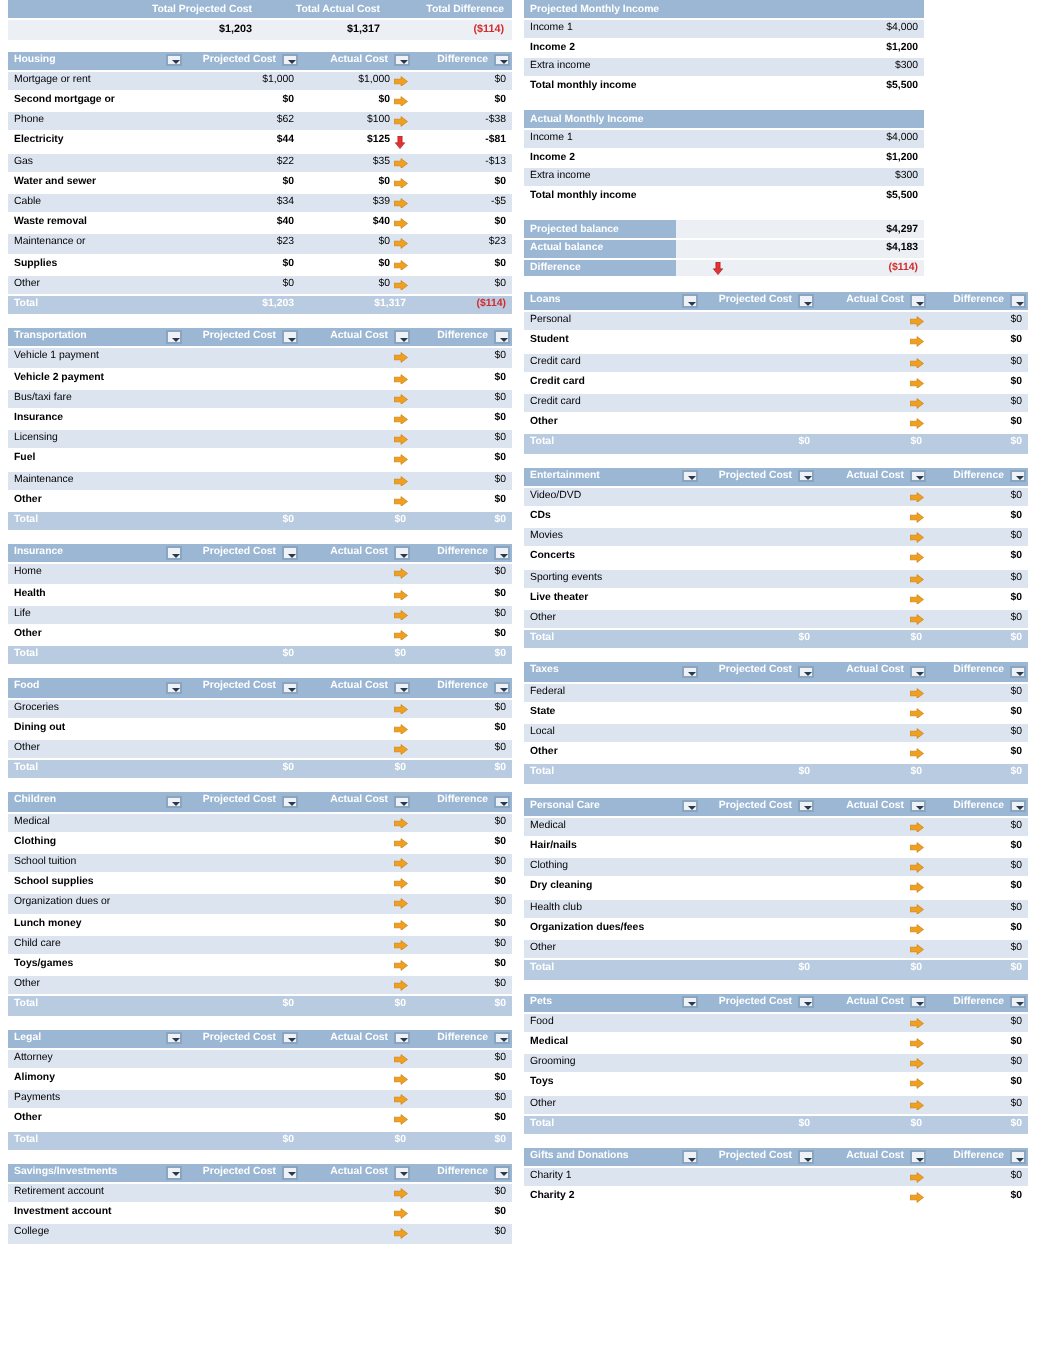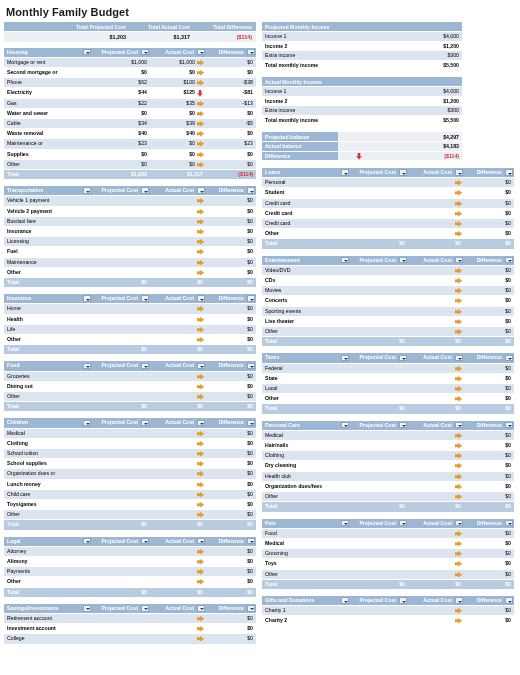--- a/index.html
+++ b/index.html
@@ -99,21 +99,20 @@
   table.balance td.lbl { background: #9bb7d4; color: #fff; font-weight: bold; }
   table.balance td.val { background: #eceff4; text-align: right; font-weight: bold; }
   table.balance td.mid { background: #eceff4; position: relative; }
   .darrow { position: absolute; left: 50%; top: 1.5px; transform: translateX(-50%); }
 </style>
 </head>
 <body>
 
 <div class="page">
 
-  <div class="title">Monthly Family Budget</div>
 
   <div class="cols">
     <div class="col" id="col-left">
         <table class="summary">
           <colgroup>
             <col style="width:62px">
             <col style="width:64px">
             <col style="width:64px">
             <col style="width:62px">
           </colgroup>

